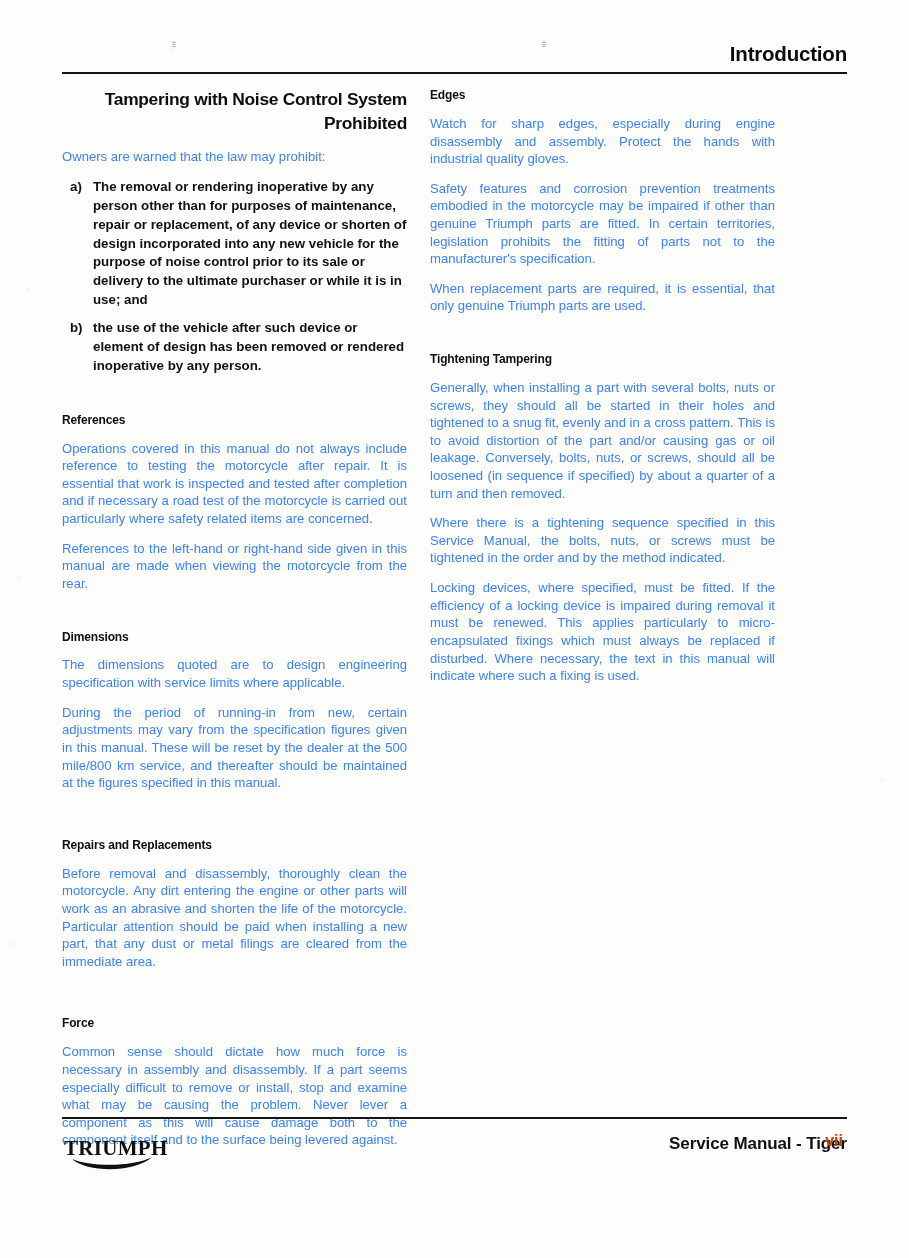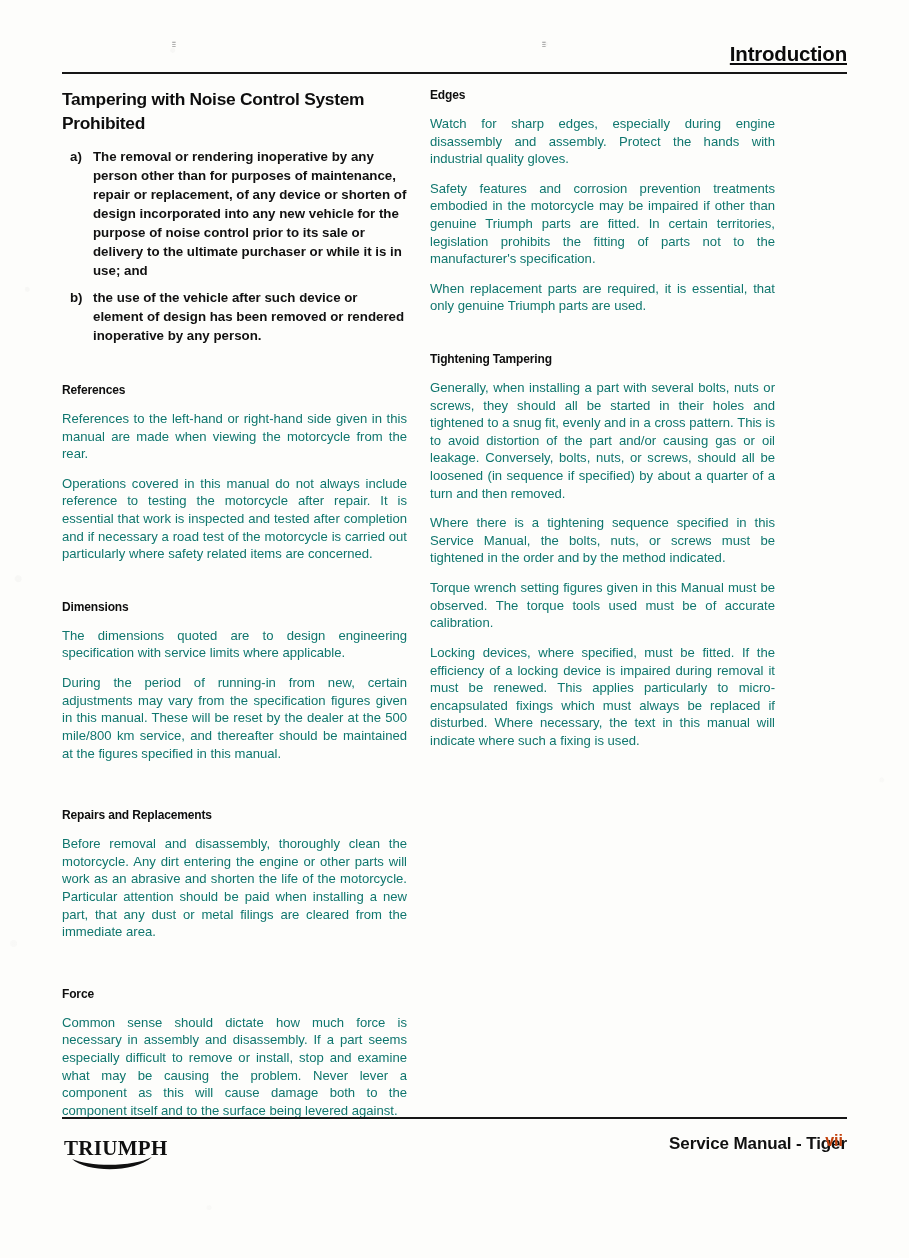--- a/index.html
+++ b/index.html
@@ -42,21 +42,20 @@
     height: 48px;
   }
   .header-title {
     position: absolute;
     right: 0;
     bottom: 8px;
     font-size: 20.5px;
     font-weight: bold;
     letter-spacing: -0.2px;
     color: #0c0c0c;
-    text-decoration: underline;
   }
   .header-rule {
     position: absolute;
     left: 0;
     right: 0;
     bottom: 0;
     height: 2px;
     background: #161616;
   }
   .header-smudge {
@@ -82,31 +81,32 @@
     margin: 0 0 11px 0;
     line-height: 1.33;
     letter-spacing: -0.15px;
     color: #0e0e0e;
   }
   h2.sec.big {
     font-size: 17.4px;
     line-height: 1.36;
     margin-bottom: 13px;
     letter-spacing: -0.3px;
+    text-align: right;
   }
   h2.sec.spaced { margin-top: 37px; }
   h2.sec.spaced-lg { margin-top: 46px; }
 
   p.body {
     font-size: 13.1px;
     line-height: 1.345;
     margin: 0 0 12px 0;
     text-align: justify;
     text-justify: inter-word;
-    color: #0f766e;
+    color: #3b82f6;
   }
   p.body.left-al { text-align: left; }
   p.body:last-child { margin-bottom: 0; }
 
   ol.alpha {
     list-style: none;
     margin: 4px 0 0 0;
     padding: 0;
   }
   ol.alpha li {
@@ -187,35 +187,36 @@
   <div class="header">
     <span class="header-smudge" style="left:110px; top:14px;">≡</span>
     <span class="header-smudge" style="left:480px; top:14px;">≡</span>
     <div class="header-title">Introduction</div>
     <div class="header-rule"></div>
   </div>
 
   <div class="col col-left">
 
     <h2 class="sec big">Tampering with Noise Control System Prohibited</h2>
+    <p class="body left-al">Owners are warned that the law may prohibit:</p>
 
     <ol class="alpha">
       <li>
         <span class="marker">a)</span>
         <span>The removal or rendering inoperative by any person other than for purposes of maintenance, repair or replacement, of any device or shorten of design incorporated into any new vehicle for the purpose of noise control prior to its sale or delivery to the ultimate purchaser or while it is in use; and</span>
       </li>
       <li>
         <span class="marker">b)</span>
         <span>the use of the vehicle after such device or element of design has been removed or rendered inoperative by any person.</span>
       </li>
     </ol>
 
     <h2 class="sec spaced">References</h2>
+    <p class="body">Operations covered in this manual do not always include reference to testing the motorcycle after repair. It is essential that work is inspected and tested after completion and if necessary a road test of the motorcycle is carried out particularly where safety related items are concerned.</p>
     <p class="body">References to the left-hand or right-hand side given in this manual are made when viewing the motorcycle from the rear.</p>
-    <p class="body">Operations covered in this manual do not always include reference to testing the motorcycle after repair. It is essential that work is inspected and tested after completion and if necessary a road test of the motorcycle is carried out particularly where safety related items are concerned.</p>
 
     <h2 class="sec spaced">Dimensions</h2>
     <p class="body">The dimensions quoted are to design engineering specification with service limits where applicable.</p>
     <p class="body">During the period of running-in from new, certain adjustments may vary from the specification figures given in this manual. These will be reset by the dealer at the 500 mile/800 km service, and thereafter should be maintained at the figures specified in this manual.</p>
 
     <h2 class="sec spaced-lg">Repairs and Replacements</h2>
     <p class="body">Before removal and disassembly, thoroughly clean the motorcycle. Any dirt entering the engine or other parts will work as an abrasive and shorten the life of the motorcycle. Particular attention should be paid when installing a new part, that any dust or metal filings are cleared from the immediate area.</p>
 
     <h2 class="sec spaced-lg">Force</h2>
     <p class="body">Common sense should dictate how much force is necessary in assembly and disassembly. If a part seems especially difficult to remove or install, stop and examine what may be causing the problem. Never lever a component as this will cause damage both to the component itself and to the surface being levered against.</p>
@@ -224,21 +225,20 @@
   <div class="col col-right">
 
     <h2 class="sec">Edges</h2>
     <p class="body">Watch for sharp edges, especially during engine disassembly and assembly. Protect the hands with industrial quality gloves.</p>
     <p class="body">Safety features and corrosion prevention treatments embodied in the motorcycle may be impaired if other than genuine Triumph parts are fitted. In certain territories, legislation prohibits the fitting of parts not to the manufacturer's specification.</p>
     <p class="body">When replacement parts are required, it is essential, that only genuine Triumph parts are used.</p>
 
     <h2 class="sec spaced">Tightening Tampering</h2>
     <p class="body">Generally, when installing a part with several bolts, nuts or screws, they should all be started in their holes and tightened to a snug fit, evenly and in a cross pattern. This is to avoid distortion of the part and/or causing gas or oil leakage. Conversely, bolts, nuts, or screws, should all be loosened (in sequence if specified) by about a quarter of a turn and then removed.</p>
     <p class="body">Where there is a tightening sequence specified in this Service Manual, the bolts, nuts, or screws must be tightened in the order and by the method indicated.</p>
-    <p class="body">Torque wrench setting figures given in this Manual must be observed. The torque tools used must be of accurate calibration.</p>
     <p class="body">Locking devices, where specified, must be fitted. If the efficiency of a locking device is impaired during removal it must be renewed. This applies particularly to micro-encapsulated fixings which must always be replaced if disturbed. Where necessary, the text in this manual will indicate where such a fixing is used.</p>
   </div>
 
   <div class="footer-rule"></div>
   <div class="footer">
 
     <div class="logo">
       <svg width="120" height="42" viewBox="0 0 120 42">
         <text class="logo-text" x="2" y="23">TRIUMPH</text>
         <path d="M10 27 C 26 41, 72 41, 90 25 C 72 35, 28 35, 10 27 Z" fill="#101010"></path>

